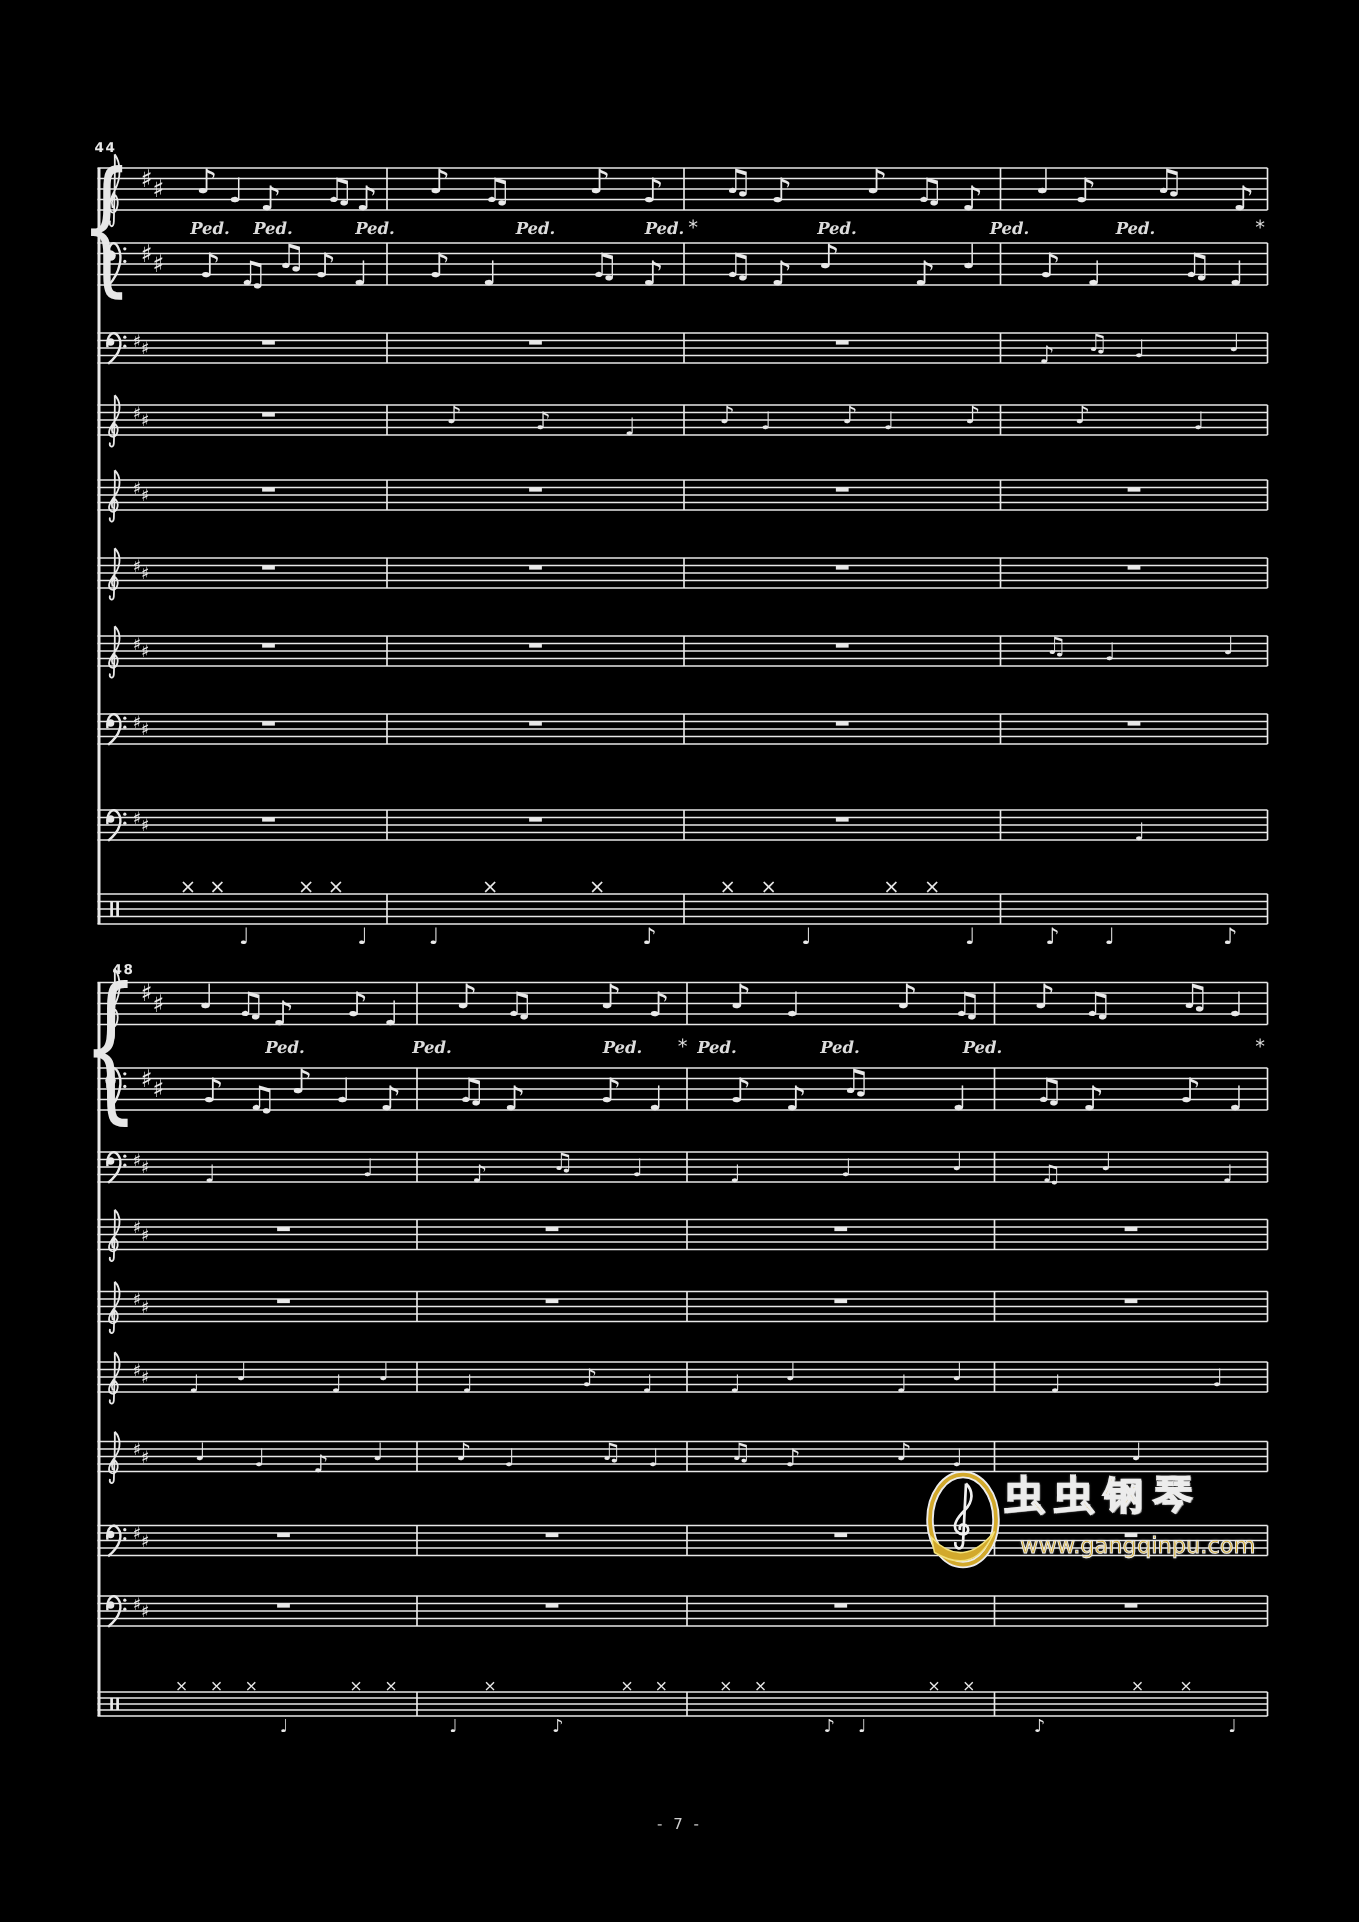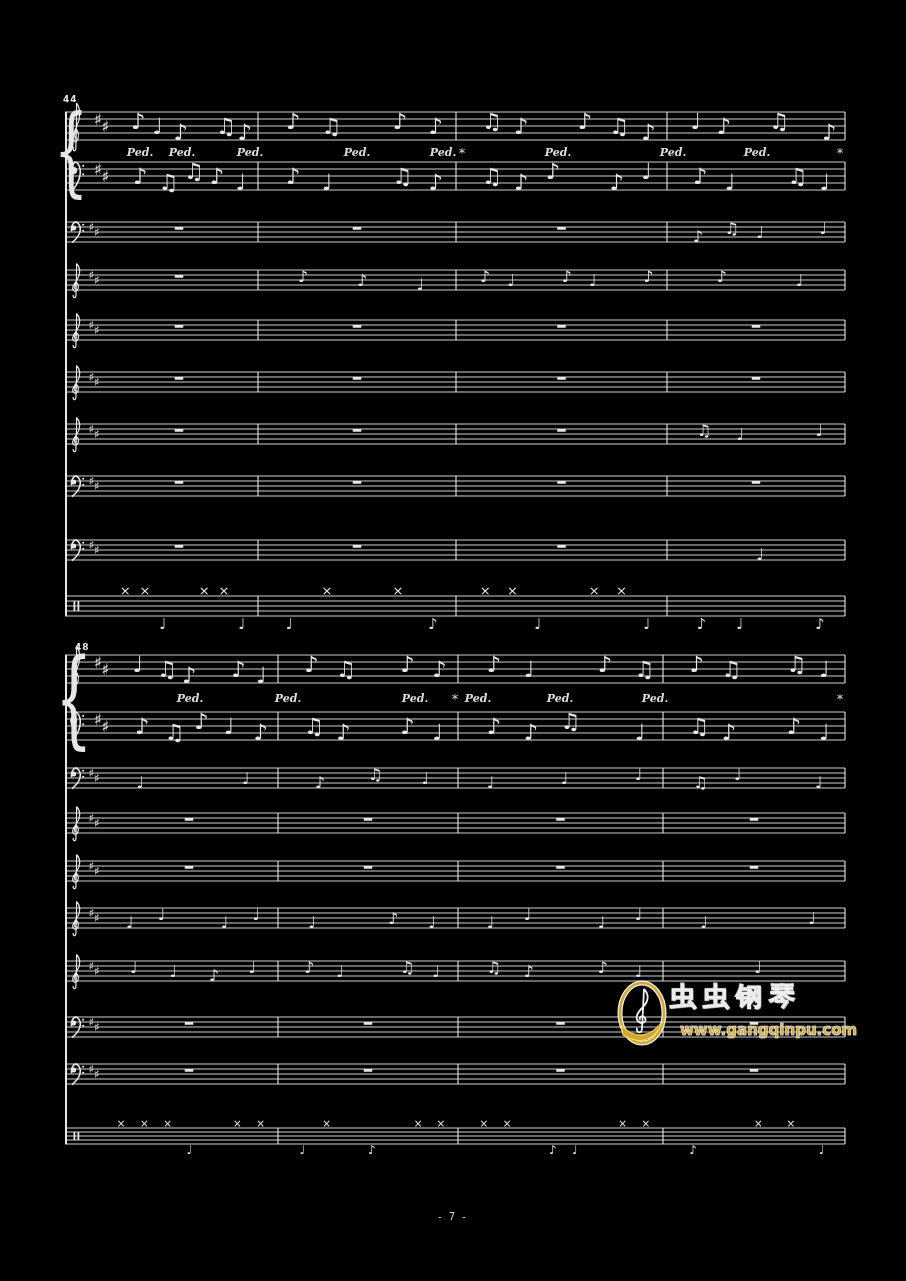--- a/index.html
+++ b/index.html
@@ -12,21 +12,21 @@
   .brace{position:absolute;color:#e6e6e6;font-family:"DejaVu Serif",serif;line-height:1;}
   .pedal{position:absolute;transform:translateX(-50%);
          font:italic bold 11px "DejaVu Serif",serif;color:#dcdcdc;white-space:nowrap;}
   .ped-star{position:absolute;transform:translateX(-50%);font-size:13px;color:#dcdcdc;}
   .watermark{position:absolute;left:608px;top:975px;width:240px;height:88px;z-index:5;}
   .wm-logo{position:absolute;left:8px;top:2px;}
   .wm-title{position:absolute;left:62px;top:4px;font-size:26px;font-weight:bold;letter-spacing:7px;
             color:#d2a92c;-webkit-text-stroke:1px #ececec;
             text-shadow:0 0 2px rgba(255,255,255,.65),1px 1px 0 rgba(160,160,160,.8);
             white-space:nowrap;}
-  .wm-url{position:absolute;left:72px;top:46px;font-size:15px;font-weight:bold;
+  .wm-url{position:absolute;left:72px;top:46px;font-size:15px;font-weight:normal;
           color:#d2a92c;-webkit-text-stroke:.6px #ececec;
           text-shadow:0 0 2px rgba(255,255,255,.55);white-space:nowrap;}
   .page-number{position:absolute;left:0;right:0;top:1211px;text-align:center;
                color:#cfcfcf;font-size:10px;letter-spacing:2px;}
 </style>
 </head>
 <body>
 
 <div class="page">
   <span class="measure-num" style="left:63px;top:94px">44</span>

